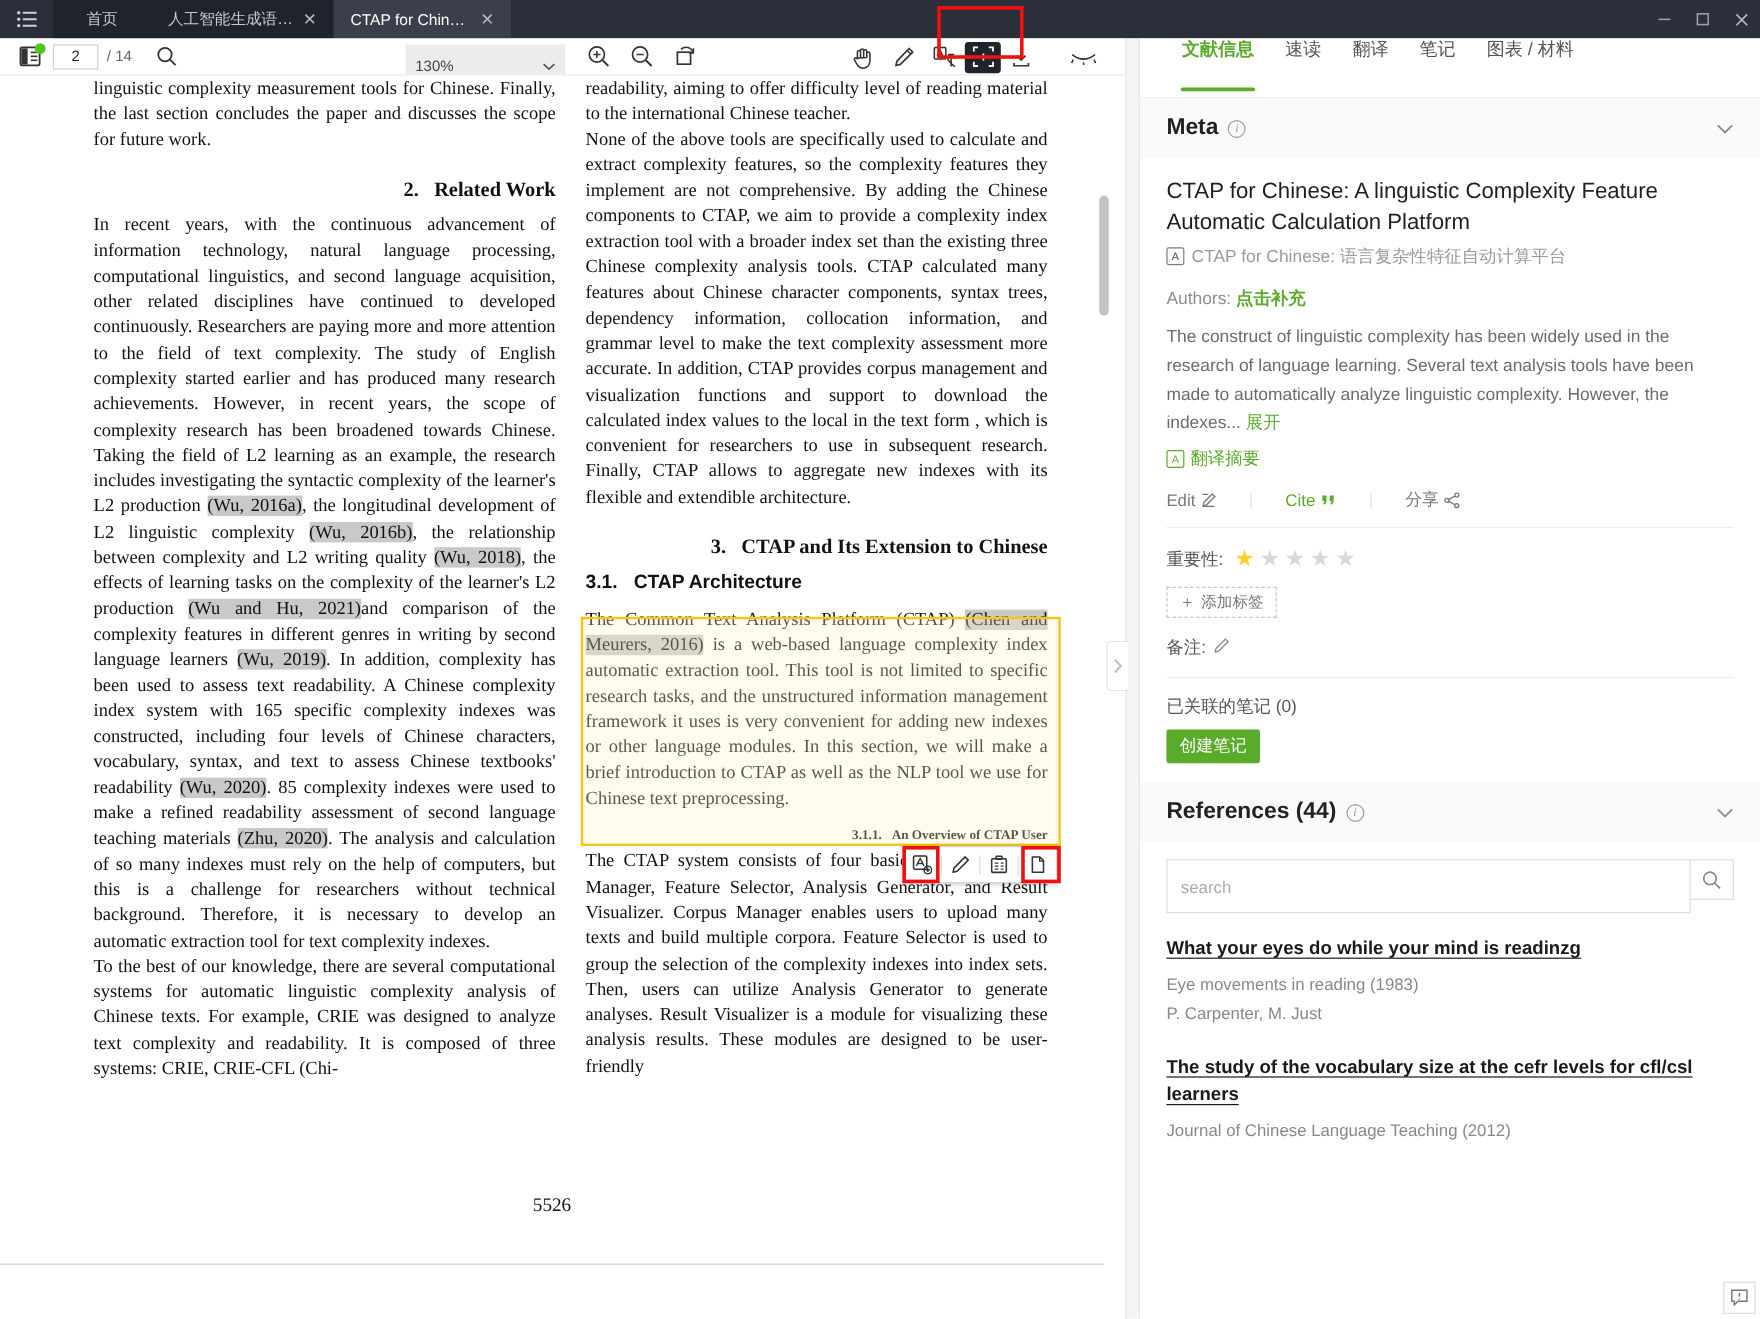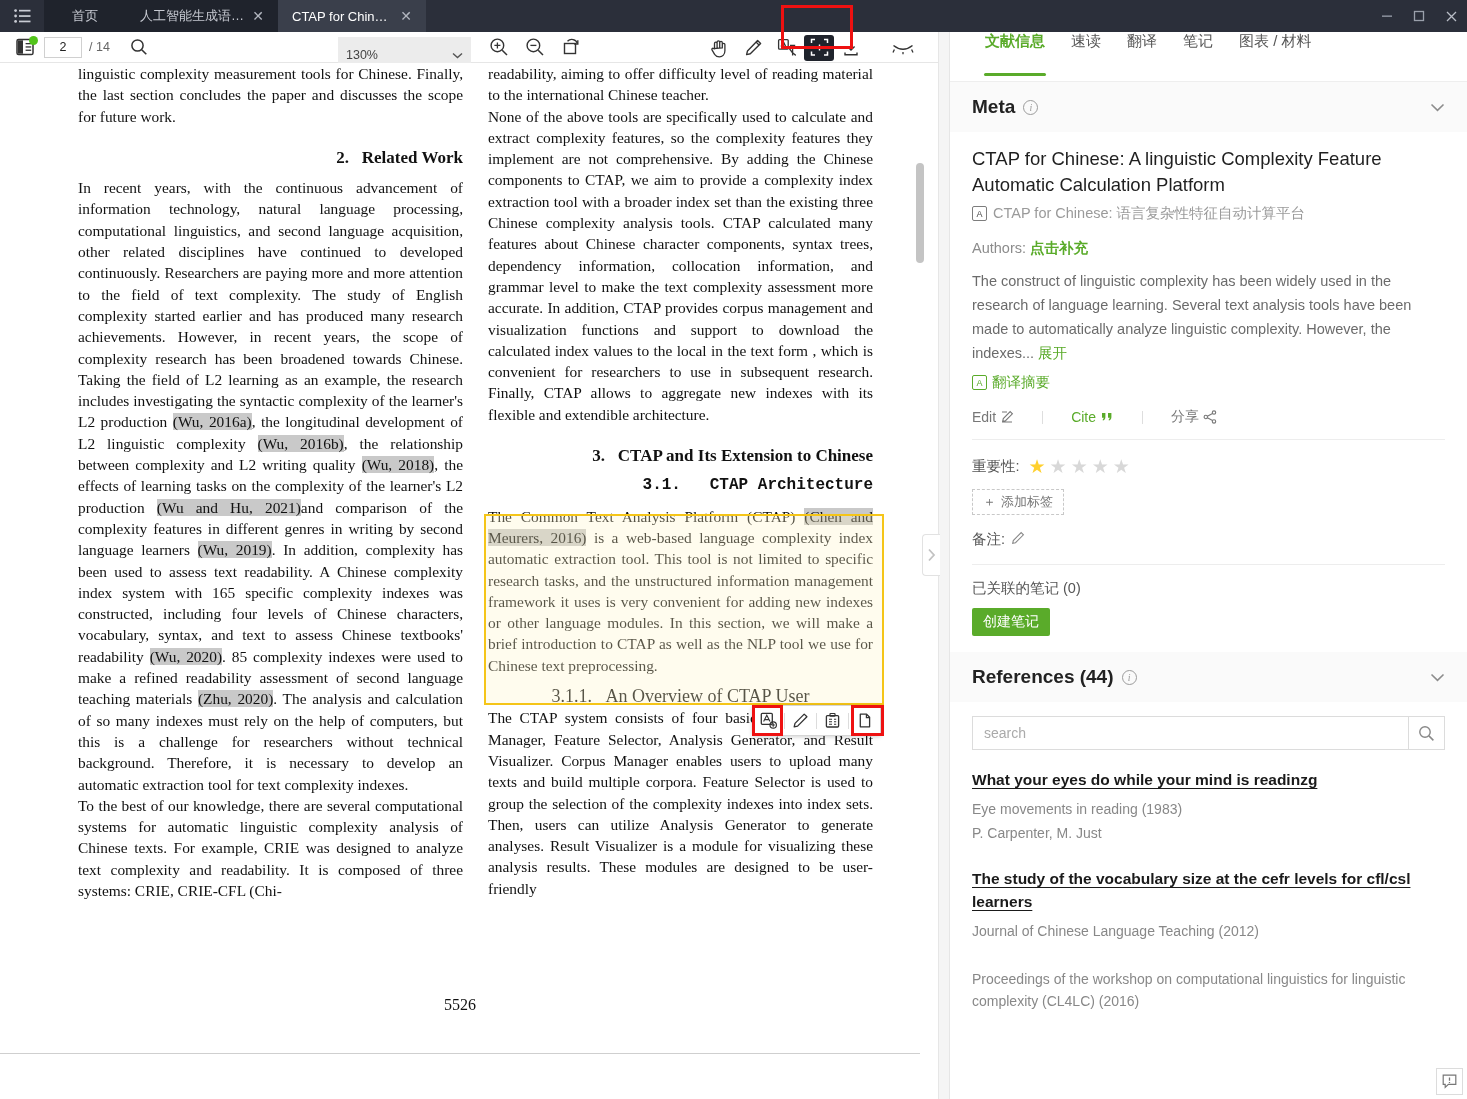--- a/index.html
+++ b/index.html
@@ -89,26 +89,26 @@
   }
   .colL { left: 78px; }
   .colR { left: 488px; }
   .cite { background: #c9c9c9; }
   .secnum { font-weight: bold; }
   h2.sec {
     font-family: "Liberation Serif", serif; font-size: 17px; font-weight: bold;
     text-align: right; margin: 20px 0 9px 0;
   }
   h3.sec {
-    font-family: Liberation Mono, monospace; font-size: 16px; font-weight: bold;
-    text-align: right; margin: 7px 0 4px 0;
+    font-family: Liberation Sans, sans-serif; font-size: 16px; font-weight: bold;
+    text-align: left; margin: 7px 0 4px 0;
   }
   h4.sec {
-    font-family: "Liberation Serif", serif; font-size: 18px; font-weight: normal;
-    text-align: center; margin: 6px 0 0 0;
+    font-family: "Liberation Serif", serif; font-size: 11px; font-weight: bold;
+    text-align: right; margin: 6px 0 0 0;
   }
   p.para { margin: 0; }
   .pagenum {
     position: absolute; left: 0; top: 933px; width: 920px; text-align: center;
     font-family: "Liberation Serif", serif; font-size: 16px; color: #111;
   }
   .vscroll {
     position: absolute; right: 14px; top: 100px; width: 8px; height: 100px;
     background: #c4c4c4; border-radius: 4px;
   }
@@ -214,21 +214,21 @@
     padding-bottom: 15px; border-bottom: 1px solid #ededed; }
   .linkednotes { margin-top: 14px; font-size: 14.5px; color: #555; }
   .createnote {
     margin-top: 10px; display: inline-block; background: #5aab2a; color: #fff;
     font-size: 14px; padding: 5px 11px; border: none; border-radius: 2px;
     font-family: "Liberation Sans", sans-serif; margin-bottom: 16px;
   }
 
   .searchrow { padding: 14px 22px 0 22px; display: flex; }
   .searchbox {
-    flex: 1; height: 34px; border: 1px solid #dcdcdc; display: flex; align-items: center;
+    flex: 1; height: 45px; border: 1px solid #dcdcdc; display: flex; align-items: center;
     padding-left: 11px; font-size: 14px; color: #aaa; background: #fff;
   }
   .searchbtn {
     width: 36px; height: 34px; border: 1px solid #dcdcdc; border-left: none;
     display: flex; align-items: center; justify-content: center; color: #888; background: #fff;
   }
   .reflist { padding: 18px 22px 0 22px; }
   .refitem { margin-bottom: 26px; }
   .reftitle {
     font-size: 15.5px; font-weight: bold; color: #1a1a1a; line-height: 23px;
@@ -590,21 +590,20 @@
     <div class="refitem">
       <div class="reftitle">What your eyes do while your mind is readinzg</div>
       <div class="refmeta">Eye movements in reading (1983)</div>
       <div class="refauth">P. Carpenter, M. Just</div>
     </div>
     <div class="refitem">
       <div class="reftitle">The study of the vocabulary size at the cefr levels for cfl/csl learners</div>
       <div class="refmeta">Journal of Chinese Language Teaching (2012)</div>
     </div>
     <div class="refitem">
-      <div class="refmeta">Proceedings of the workshop on computational linguistics for linguistic complexity (CL4LC) (2016)</div>
       <div class="refauth"></div>
     </div>
   </div>
 
   <div class="fab">
     <svg width="15" height="15" viewBox="0 0 15 15">
       <path d="M1.2 1.2 h12.6 v9.2 h-7.4 l-3.2 3 v-3 h-2 Z" fill="none" stroke="#777" stroke-width="1.2"></path>
       <path d="M7.5 3.4 v3.3 M7.5 8.1 v0.9" stroke="#777" stroke-width="1.3"></path>
     </svg>
   </div>

